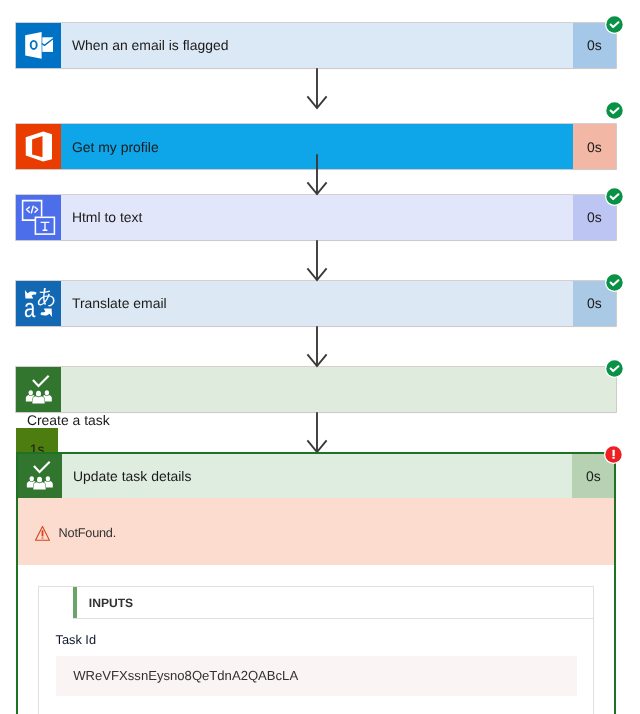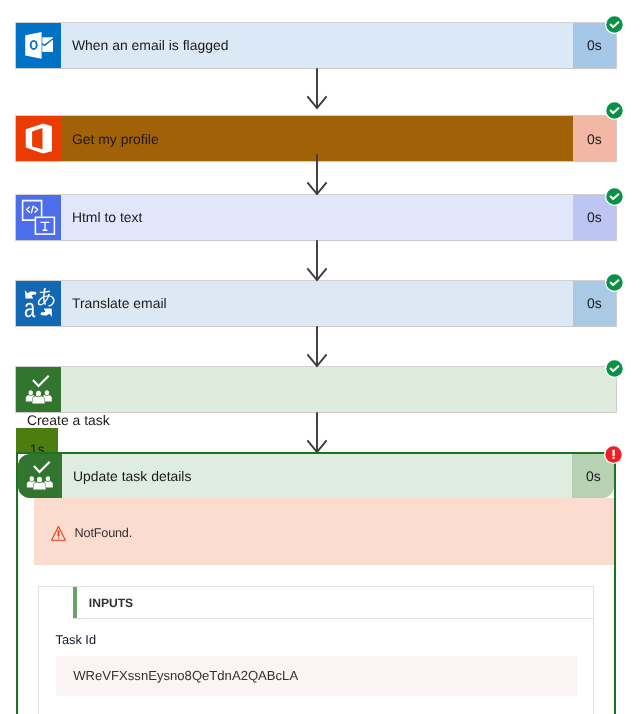--- a/index.html
+++ b/index.html
@@ -6,25 +6,25 @@
 body{width:640px;height:714px;background:#ffffff;font-family:"Liberation Sans",sans-serif;overflow:hidden;-webkit-font-smoothing:antialiased;text-rendering:geometricPrecision;}
 #flow{position:relative;width:640px;height:516px;}
 .card{position:absolute;left:16px;width:599.5px;height:45px;display:flex;box-sizing:border-box;box-shadow:0 0 0 0.9px rgba(140,128,128,0.40),0 1.1px 2.2px rgba(0,0,0,0.10);}
 .card .icon{width:45px;height:45px;flex:0 0 45px;display:block;line-height:0;}
 .card .title{flex:1;display:flex;align-items:center;padding-left:10.9px;font-size:13.95px;color:#1b1a19;}
 .card .dur{width:42.3px;flex:0 0 42.3px;display:flex;align-items:center;justify-content:center;font-size:13.95px;color:#1b1a19;box-sizing:border-box;}
 .badge{position:absolute;width:19px;height:19px;line-height:0;}
 .conn{position:absolute;}
 
 #expanded{position:absolute;left:16px;top:452.1px;width:600.3px;height:262px;border:2.3px solid #1e7322;border-bottom:none;box-sizing:border-box;background:#ffffff;}
-#exp-head{display:flex;height:43.6px;background:#dfece0;overflow:hidden;border-radius:12px;}
+#exp-head{display:flex;height:43.6px;background:#dfece0;overflow:hidden;}
 #exp-head .icon{width:44.45px;height:45px;flex:0 0 44.45px;line-height:0;margin:-1.1px 0 0 -1.1px;}
 #exp-head .title{flex:1;display:flex;align-items:center;padding-left:11.55px;font-size:13.95px;color:#1b1a19;}
 #exp-head .dur{width:42.1px;flex:0 0 42.1px;display:flex;align-items:center;justify-content:center;font-size:13.95px;color:#1b1a19;box-sizing:border-box;background:#b6d2b3;}
-#err-banner{height:67.4px;background:#fcdccf;display:flex;align-items:center;padding:4.2px 0 0 16.4px;box-sizing:border-box;margin-right:0.6px;margin-left:16px;}
+#err-banner{height:67.4px;background:#fcdccf;display:flex;align-items:center;padding:4.2px 0 0 16.4px;box-sizing:border-box;margin-right:0.6px;}
 #err-banner .wico{width:15.0px;height:15.0px;line-height:0;flex:0 0 15.0px;margin-left:0.4px;}
 #err-banner .msg{font-size:12.7px;color:#323130;padding-left:8.8px;letter-spacing:-0.2px;}
 #inputs-box{position:absolute;left:20.2px;top:131.8px;width:555.6px;border:1px solid #e1dfdd;box-sizing:border-box;background:#ffffff;}
 #inputs-head{height:32.4px;border-bottom:1px solid #e1dfdd;display:flex;align-items:center;box-sizing:border-box;margin-left:34px;}
 #inputs-head .bar{width:4.3px;height:31.4px;background:#6ba368;flex:0 0 4.3px;}
 #inputs-head .lbl{font-size:12.1px;font-weight:bold;color:#323130;padding-left:11.3px;}
 #inputs-body{padding:12.3px 0 40px 0;}
 .field-label{font-size:12.8px;color:#0f172a;padding-left:16.3px;}
 .field-value{margin:9.3px 15.6px 0 16.4px;background:#faf4f4;font-size:13.1px;color:#323130;padding:12.5px 0 12.5px 17.7px;box-sizing:border-box;line-height:15px;}
 </style>
@@ -41,21 +41,21 @@
 <ellipse cx="17.7" cy="21.9" rx="3.0" ry="4.05" fill="none" stroke="#0072c6" stroke-width="1.9"></ellipse>
 </svg></div>
   <div class="title">When an email is flagged</div>
   <div class="dur" style="background-color: rgb(165, 200, 232);">0s</div>
 </div>
 <div class="badge" style="left:604.6px;top:14.55px"><svg viewBox="0 0 19 19" width="19" height="19">
 <circle cx="9.5" cy="9.5" r="9.5" fill="#ffffff"></circle>
 <circle cx="9.5" cy="9.5" r="8.2" fill="#099146"></circle>
 <path d="M5.65 9.55 L8.15 12.05 L13.4 7.3" fill="none" stroke="#ffffff" stroke-width="2.15" stroke-linecap="round" stroke-linejoin="round"></path>
 </svg></div>
-<div class="card" style="top: 116px; background-color: #a16207; text-align: right;">
+<div class="card" style="top: 124px; background-color: #0ea5e9; text-align: right;">
   <div class="icon"><svg viewBox="0 0 45 45" width="45" height="45">
 <rect width="45" height="45" fill="#ea3c00"></rect>
 <path fill-rule="evenodd" fill="#ffffff" d="M9.7 13.2 L27.3 7.5 L36.0 10.3 L36.0 35.3 L27.0 37.4 L9.8 31.5 Z M16.1 15.4 L26.5 11.9 L26.5 33.2 L16.1 30.5 Z"></path>
 </svg></div>
   <div class="title">Get my profile</div>
   <div class="dur" style="background-color: rgb(243, 184, 165);">0s</div>
 </div>
 <div class="badge" style="left:604.6px;top:100.55px"><svg viewBox="0 0 19 19" width="19" height="19">
 <circle cx="9.5" cy="9.5" r="9.5" fill="#ffffff"></circle>
 <circle cx="9.5" cy="9.5" r="8.2" fill="#099146"></circle>

